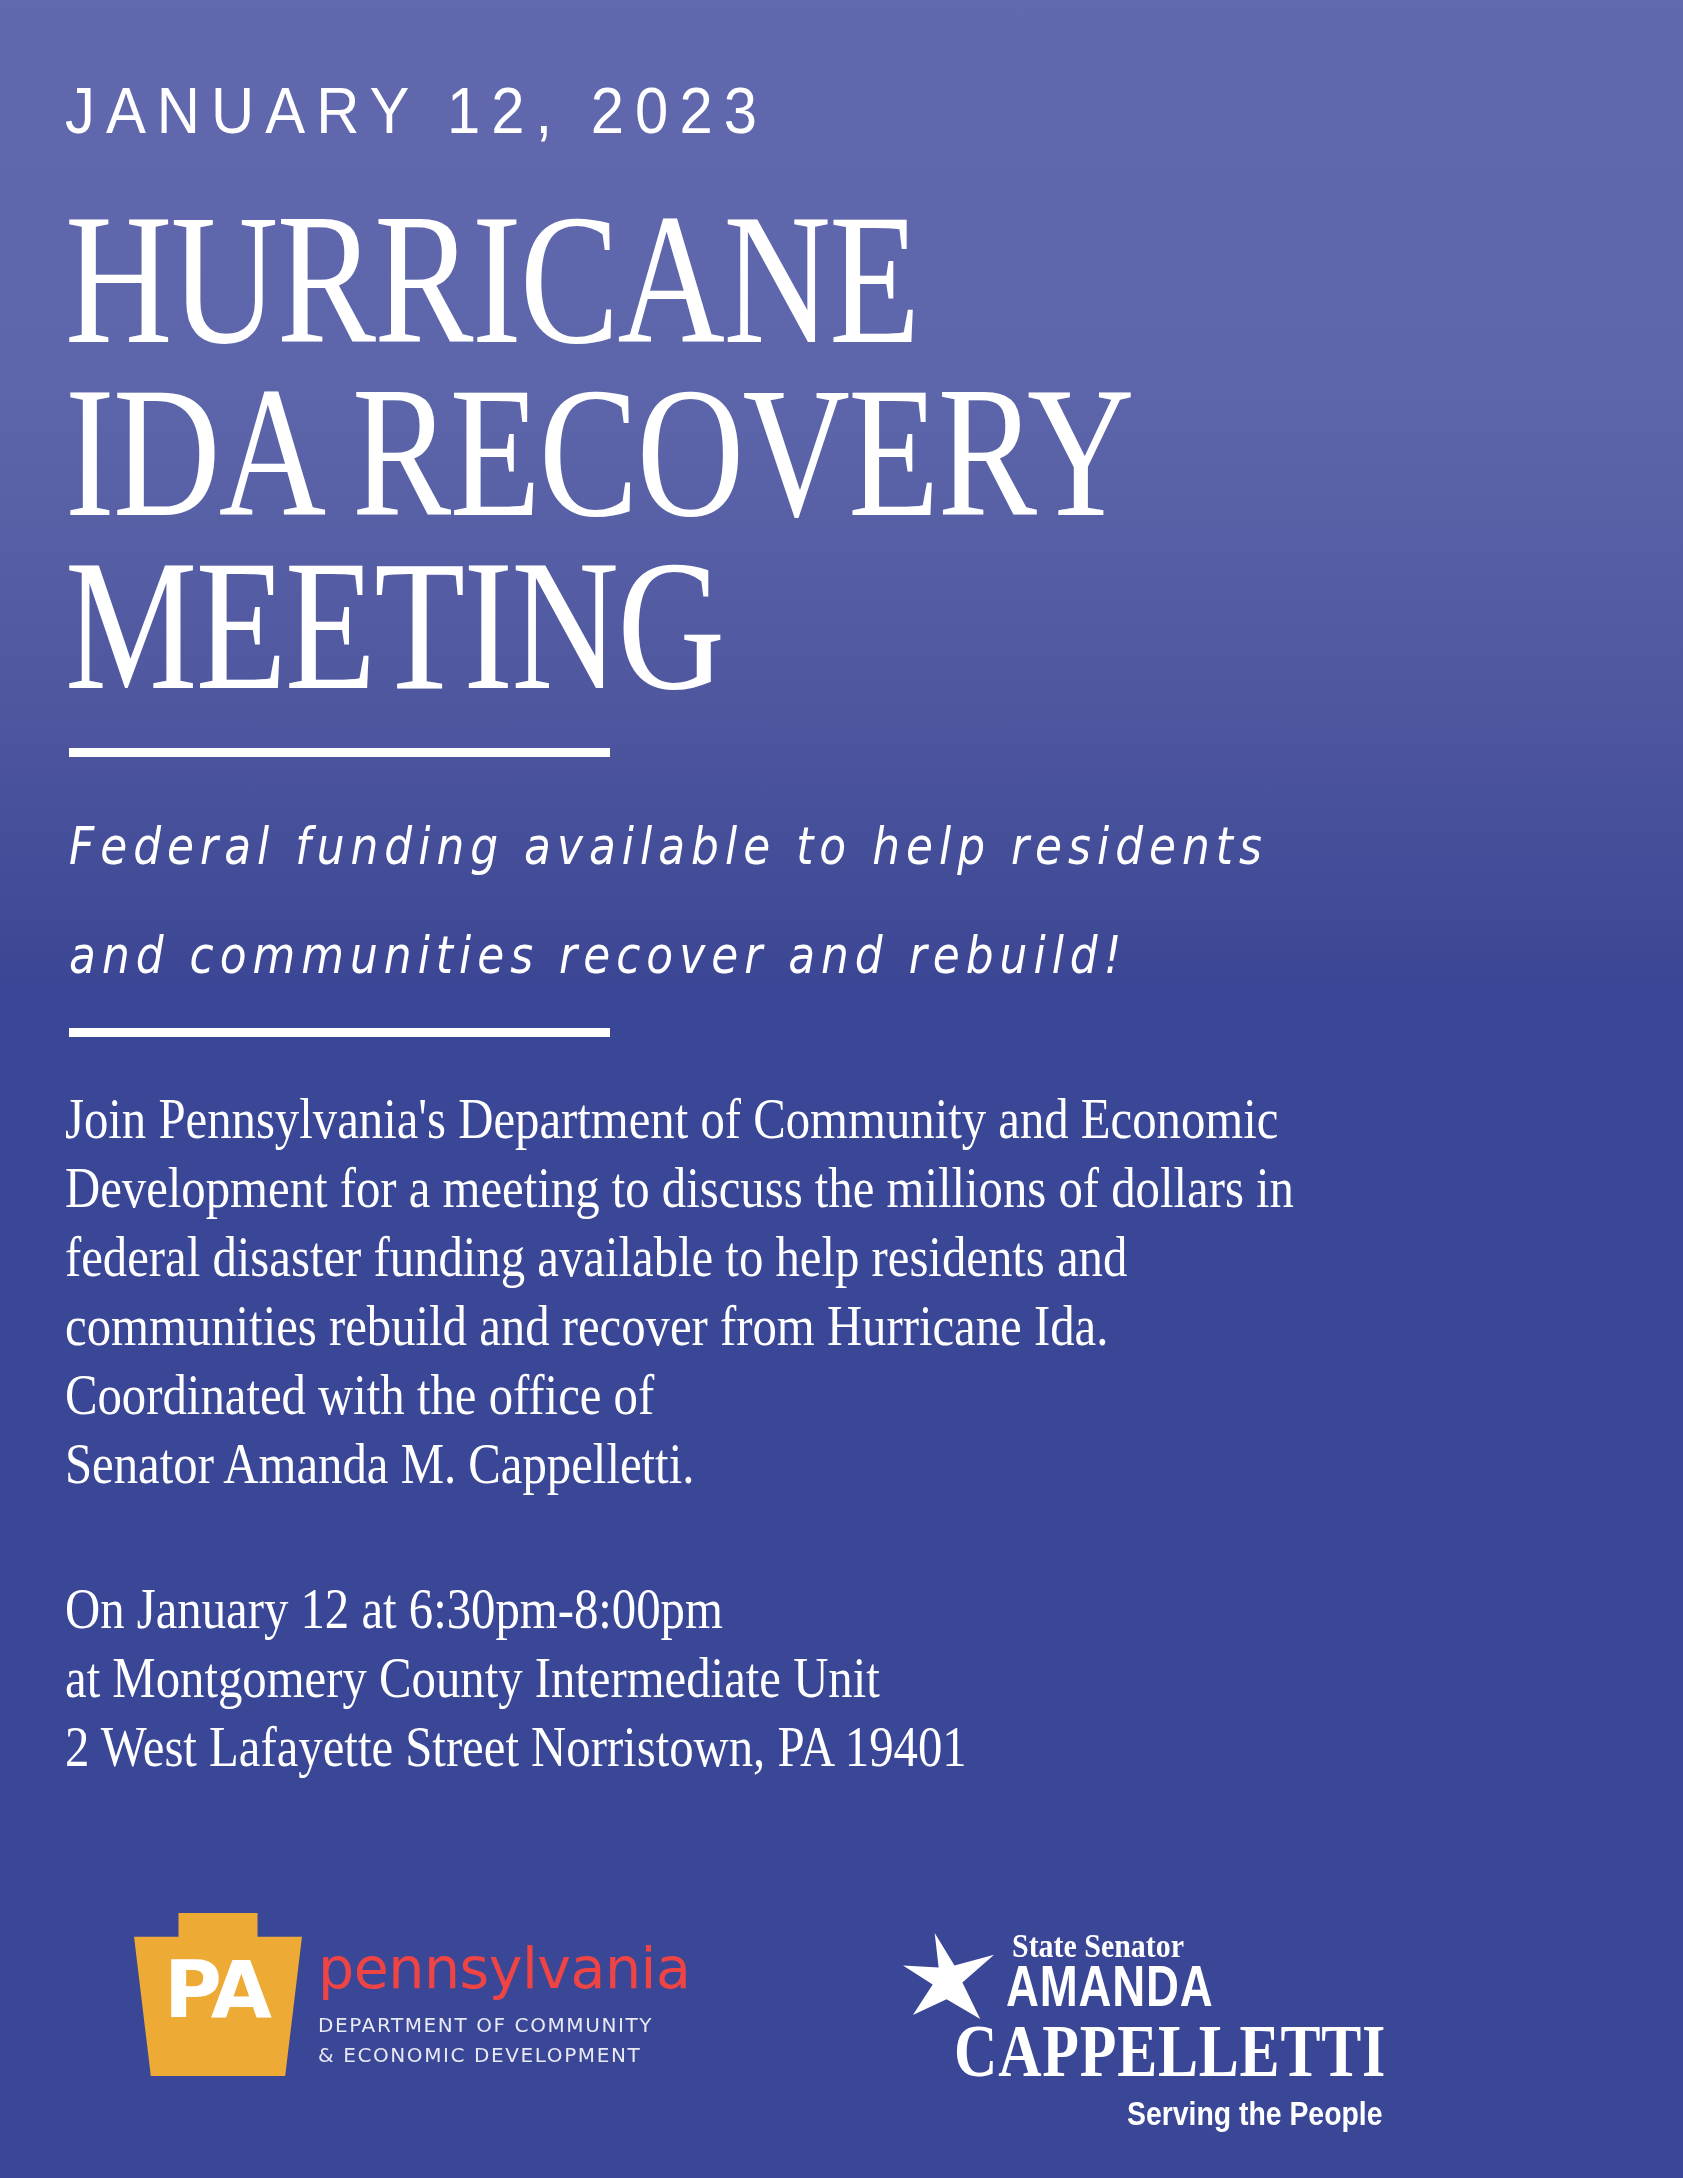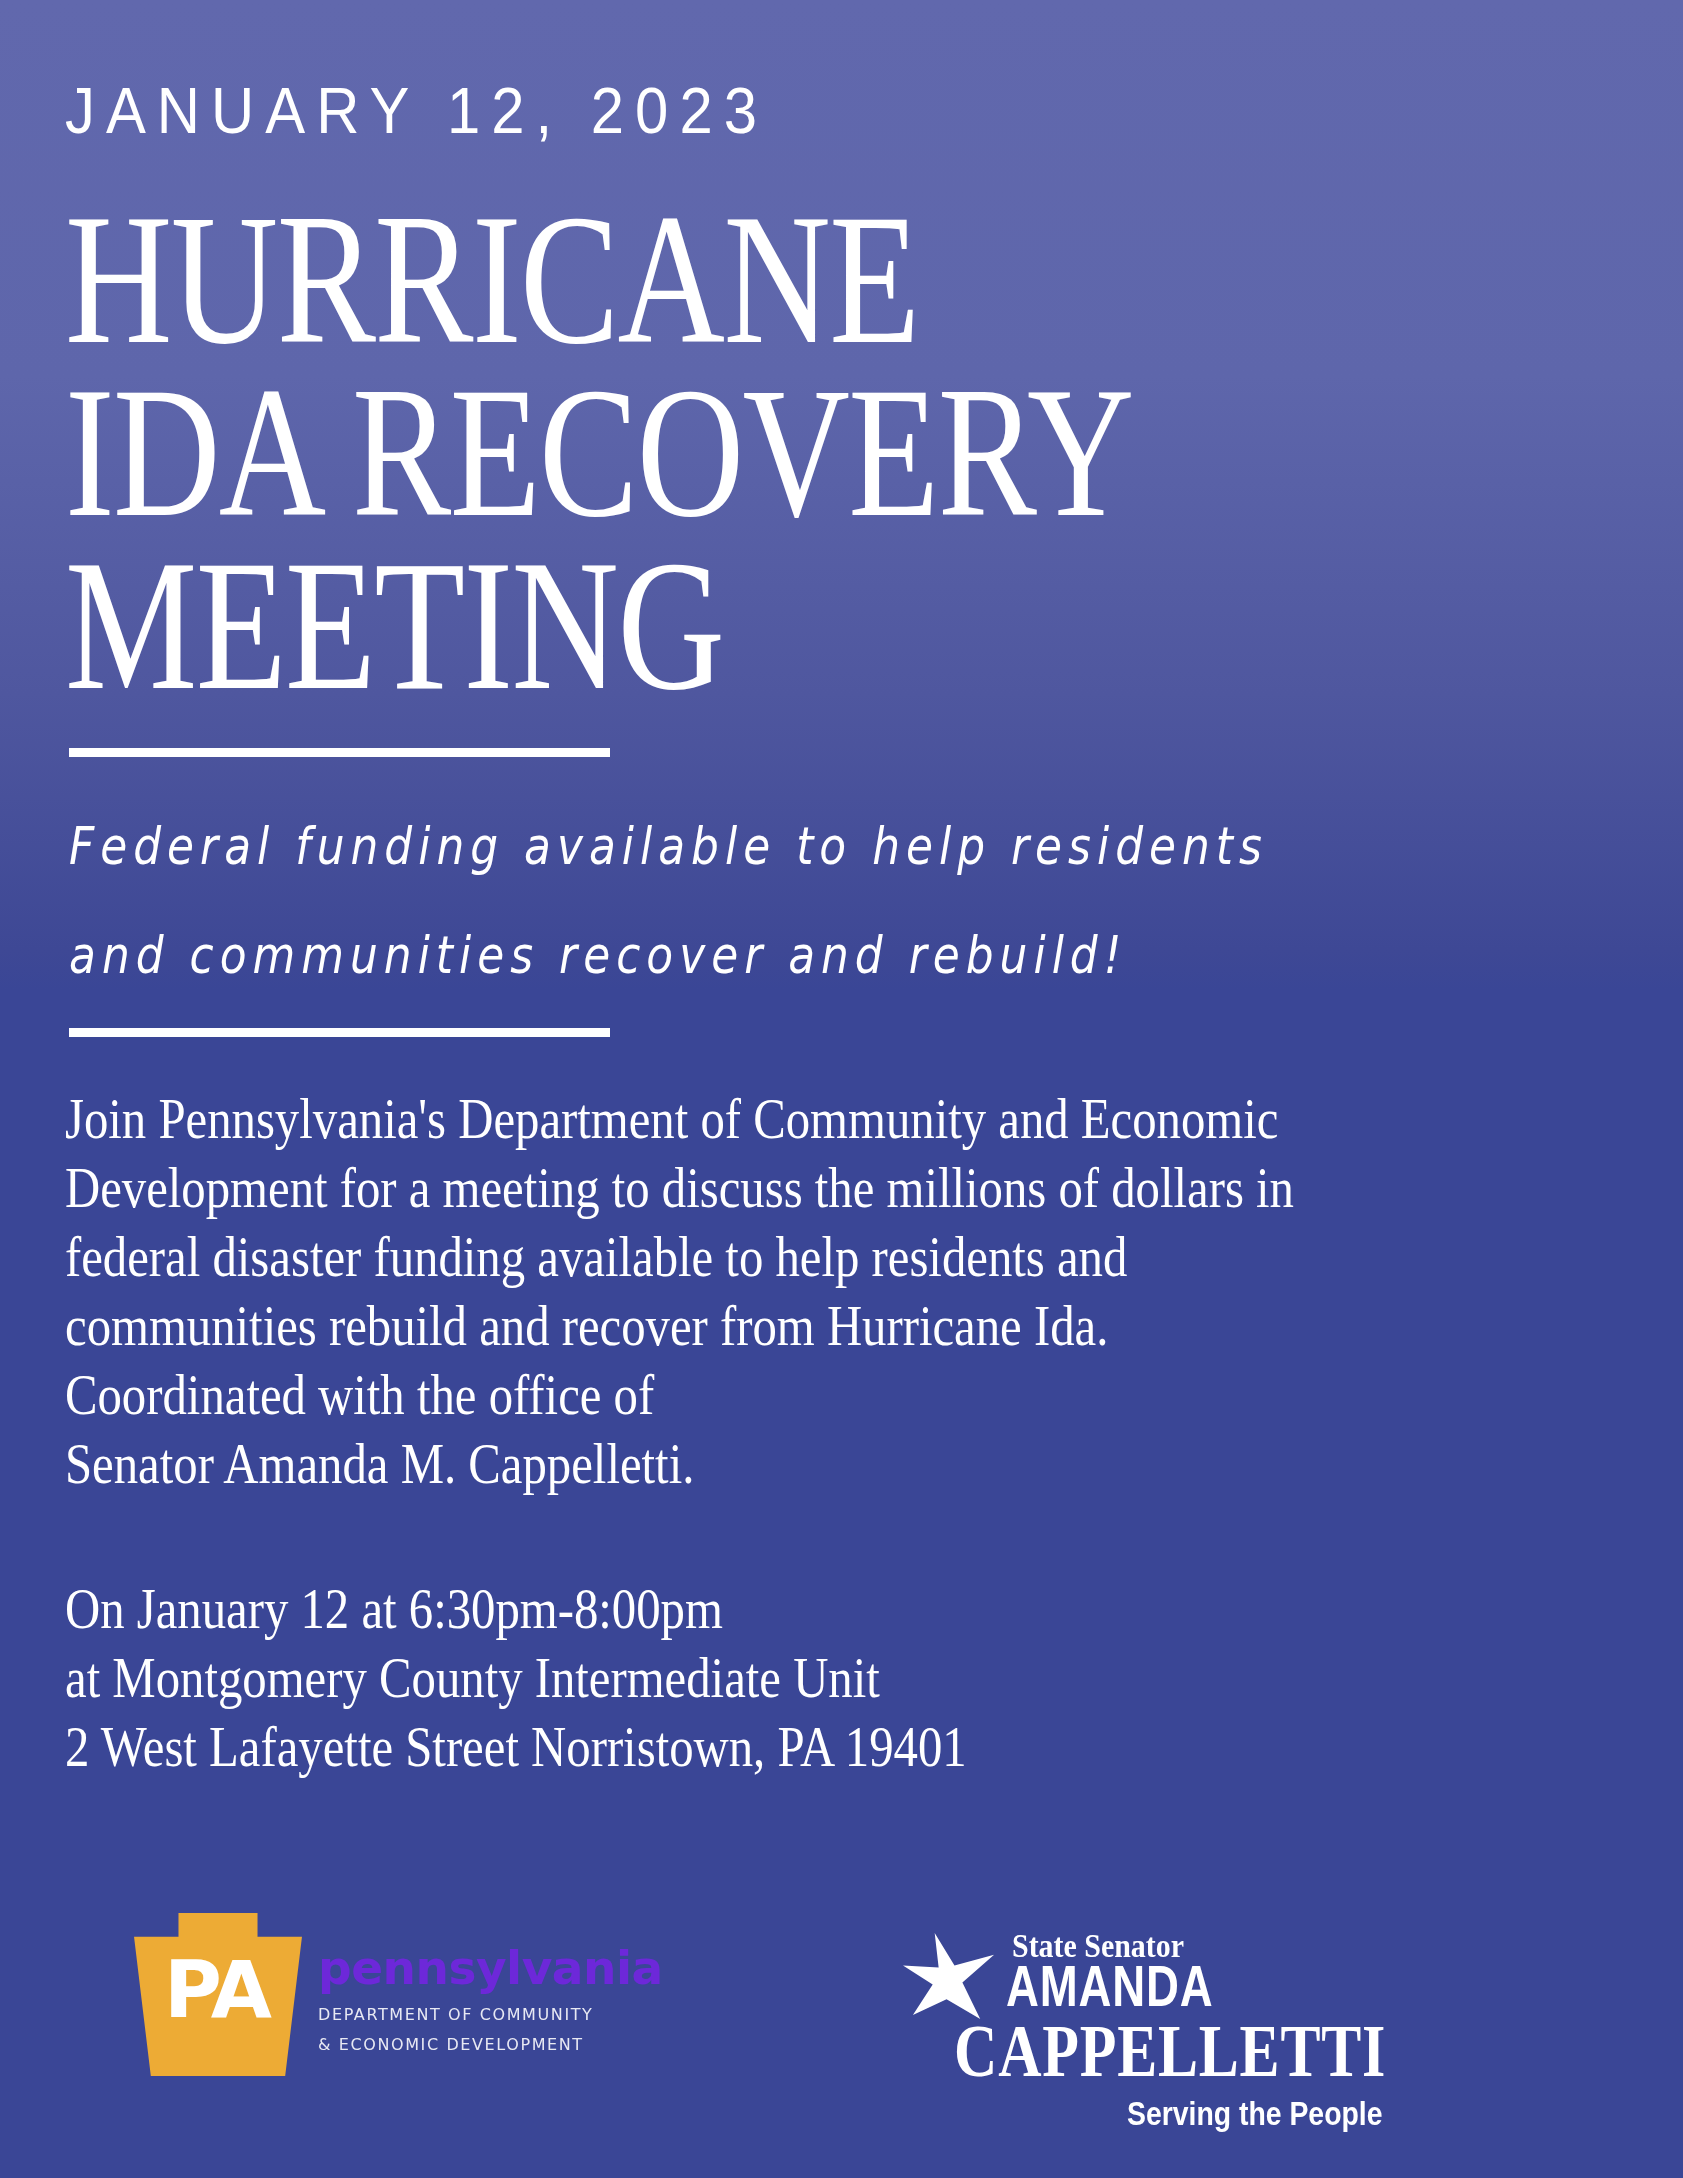--- a/index.html
+++ b/index.html
@@ -52,27 +52,26 @@
   
   .pa-logo { position: absolute; left: 134px; top: 1913px; width: 653px; height: 163px; }
   .keystone { position: absolute; left: 0; top: 0; width: 168px; height: 163px; }
   .keystone-text {
     position: absolute; left: 30px; top: 38px; width: 119px; 
     font-family: "DejaVu Sans", sans-serif; font-weight: 700; font-size: 79px; line-height: 79px;
     letter-spacing: -4px; color: #fff;
   }
   .pa-name {
     position: absolute; left: 184px; top: 30px;
-    font-family: "DejaVu Sans", sans-serif; font-size: 47px; line-height: 50px; color: #6d28d9;
+    font-family: "DejaVu Sans", sans-serif; font-size: 57px; line-height: 50px; color: #ef4444;
     letter-spacing: -0.5px;
-    font-weight: bold;
   }
   .pa-dept {
-    position: absolute; left: 184px; top: 87px;
-    font-family: "DejaVu Sans", sans-serif; font-size: 16px; line-height: 30px; color: #e8e9f3;
+    position: absolute; left: 184px; top: 97px;
+    font-family: "DejaVu Sans", sans-serif; font-size: 20px; line-height: 30px; color: #e8e9f3;
     letter-spacing: 1.6px;
   }
   .pa-dept span { display: block; }
   
   .sen-logo { position: absolute; left: 895px; top: 1906px; width: 535px; height: 198px; }
   .star { position: absolute; left: 8px; top: 22px; width: 99px; height: 99px; }
   .sen-title {
     position: absolute; left: 117px; top: 22px;
     font-family: "Liberation Serif", serif; font-weight: 700; font-size: 34px; line-height: 36px;
     transform: scaleX(0.88); transform-origin: left top; white-space: nowrap;

